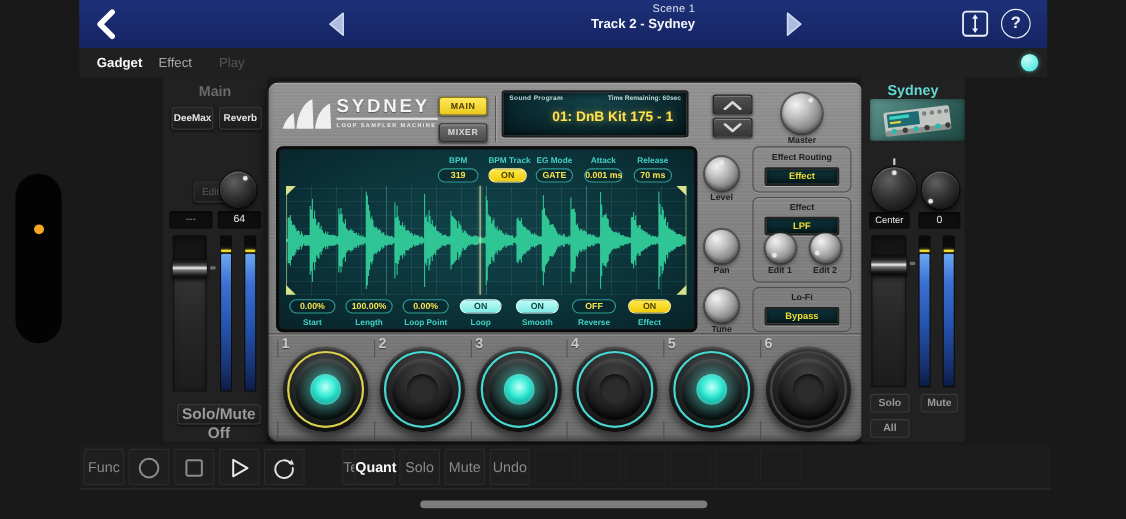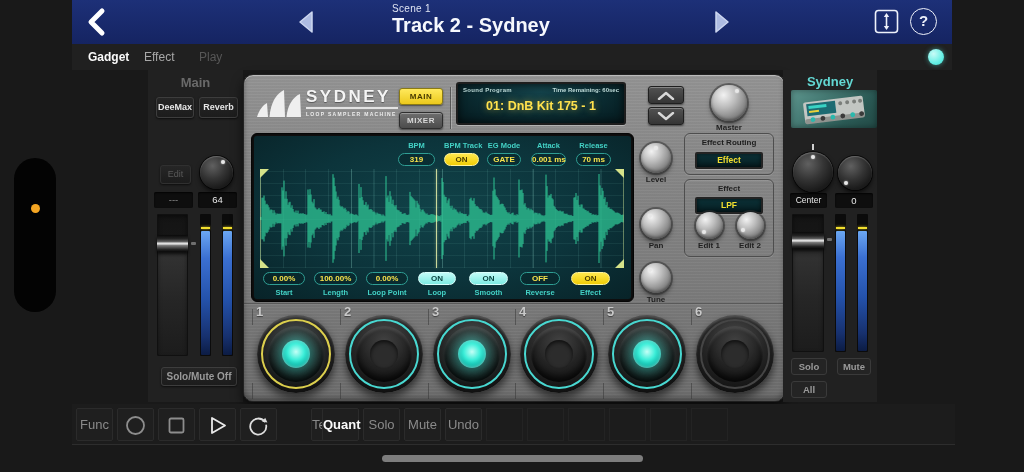--- a/index.html
+++ b/index.html
@@ -9,23 +9,23 @@
 
   
   .side-pill{left:14px;top:158px;width:42px;height:154px;border-radius:21px;background:#030303;}
   .pill-dot{left:31px;top:204px;width:9px;height:9px;border-radius:50%;background:#f5a623;}
 
   
   .top-bar{left:72px;top:0;width:880px;height:44px;background:linear-gradient(180deg,#1d3078,#152462);}
   .back-icon{left:10px;top:6px;width:30px;height:32px;}
   .nav-prev{left:222px;top:9px;width:26px;height:26px;}
   .nav-next{left:636px;top:9px;width:26px;height:26px;}
-  .scene-block{left:320px;top:3px;width:240px;text-align:left;color:#eef1fa;}
+  .scene-block{left:320px;top:3px;width:240px;text-align:right;color:#eef1fa;}
   .scene-label{font-size:10px;letter-spacing:.3px;color:#dfe4f2;}
-  .track-title{font-size:20px;font-weight:700;margin-top:0px;color:#f6f8fd;}
+  .track-title{font-size:12px;font-weight:700;margin-top:0px;color:#f6f8fd;}
   .resize-btn{left:801px;top:8px;width:27px;height:27px;}
   .help-btn{left:838px;top:8px;width:27px;height:27px;border:1.6px solid #eef1fa;border-radius:50%;
             box-sizing:border-box;color:#eef1fa;font-size:15px;font-weight:700;text-align:center;line-height:23px;}
 
   
   .tab-bar{left:72px;top:44px;width:880px;height:26px;background:#202020;}
   .tab{top:0;height:26px;line-height:26px;font-size:12px;}
   .tab-gadget{left:16px;color:#fafafa;font-weight:700;}
   .tab-effect{left:72px;color:#a8a8a8;}
   .tab-play{left:127px;color:#575757;}
@@ -39,22 +39,22 @@
 
   .panel-title{width:100%;text-align:center;font-size:13px;font-weight:600;}
   .lp-title{top:5px;color:#6a6a6a;}
   .rp-title{top:4px;color:#63d8d3;}
 
   .small-btn{background:linear-gradient(180deg,#262626,#1c1c1c);border:1px solid #3d3d3d;border-radius:3px;
              box-sizing:border-box;color:#e6e6e6;font-size:9px;font-weight:700;text-align:center;
              box-shadow:0 1px 2px rgba(0,0,0,.6);}
   .btn-deemax{left:8px;top:27px;width:38px;height:21px;line-height:19px;}
   .btn-reverb{left:51px;top:27px;width:39px;height:21px;line-height:19px;}
-  .btn-edit{left:12px;top:95px;width:31px;height:19px;line-height:17px;color:#595959;font-weight:400;border-color:#303030;}
-  .btn-solomute{left:13px;top:297px;width:76px;height:19px;line-height:17px;color:#9a9a9a;font-weight:600;font-size:10px;}
+  .btn-edit{left:28px;top:95px;width:31px;height:19px;line-height:17px;color:#595959;font-weight:400;border-color:#303030;}
+  .btn-solomute{left:13px;top:297px;width:76px;height:19px;line-height:17px;color:#9a9a9a;font-weight:600;font-size:14px;}
 
   .value-chip{background:#0e0e0e;border-radius:2px;color:#e8e8e8;font-size:9.5px;text-align:center;box-shadow:inset 0 1px 2px rgba(0,0,0,.8);}
   .chip-dash{left:6px;top:122px;width:39px;height:16px;line-height:16px;color:#8f8f8f;}
   .chip-64{left:50px;top:122px;width:39px;height:16px;line-height:16px;}
   .chip-center{left:7px;top:123px;width:37px;height:15px;line-height:15px;font-size:8.5px;}
   .chip-zero{left:52px;top:123px;width:38px;height:15px;line-height:15px;}
 
   
   .dark-knob{border-radius:50%;background:radial-gradient(circle at 38% 30%,#606060,#343434 42%,#1b1b1b 72%,#111);
              box-shadow:0 3px 5px rgba(0,0,0,.7),inset 0 1px 1px rgba(255,255,255,.22),0 0 0 1px #0c0c0c;}
@@ -112,21 +112,21 @@
   .btn-main{top:13px;background:linear-gradient(180deg,#ffe95c,#ecc91c);border:1px solid #8a7a14;color:#4a3c00;}
   .btn-mixer{top:37px;background:linear-gradient(180deg,#6e6e6e,#4c4c4c);border:1px solid #2e2e2e;color:#d8d8d8;
              box-shadow:0 1px 2px rgba(0,0,0,.5),inset 0 1px 0 rgba(255,255,255,.3);}
   .hdr-sep{left:206px;top:12px;width:1px;height:42px;background:rgba(40,40,40,.55);box-shadow:1px 0 0 rgba(255,255,255,.25);}
 
   .program-display{left:212px;top:7px;width:170px;height:43px;border-radius:3px;border:2px solid #1d1d1d;box-sizing:border-box;
       background:radial-gradient(ellipse at 50% 20%,#14424a 0%,#0a2b31 55%,#05181c 100%);
       box-shadow:inset 0 0 8px rgba(0,0,0,.7),0 1px 0 rgba(255,255,255,.35);}
   .pd-label{left:5px;top:3px;font-size:6px;color:#bcd9d7;letter-spacing:.3px;font-weight:700;}
   .pd-time{right:5px;top:3px;font-size:6px;color:#bcd9d7;font-weight:700;}
-  .pd-value{left:0;top:15px;width:100%;text-align:center;font-size:12.5px;font-weight:700;color:#ffe24d;
+  .pd-value{left:16px;top:15px;width:100%;text-align:center;font-size:12.5px;font-weight:700;color:#ffe24d;
             text-shadow:0 0 7px rgba(255,214,60,.55);}
 
   .updown-btn{left:404px;width:36px;height:18px;border-radius:3px;box-sizing:border-box;
       background:linear-gradient(180deg,#525252,#353535);border:1px solid #1f1f1f;
       box-shadow:inset 0 1px 0 rgba(255,255,255,.3),0 1px 2px rgba(0,0,0,.5);}
   .btn-up{top:11px;} .btn-down{top:32px;}
   .updown-btn svg{display:block;margin:4px auto 0;}
 
   .metal-label{font-size:8px;font-weight:700;color:#1e1e1e;text-align:center;}
   .master-knob{left:467px;top:10px;width:36px;height:36px;}
@@ -414,20 +414,24 @@
       <div class="abs metal-label fxp-title">Effect</div>
       <div class="abs fx-display disp-effect">LPF</div>
       <div class="abs metal-knob edit1-knob">
           <span class="knob-dot d7oc"></span>
         </div>
       <div class="abs metal-knob edit2-knob">
           <span class="knob-dot d8oc"></span>
         </div>
       <div class="abs metal-label lbl-edit1">Edit 1</div>
       <div class="abs metal-label lbl-edit2">Edit 2</div>
+    </div>
+    <div class="abs fx-panel panel-lofi">
+      <div class="abs metal-label fxp-title">Lo-Fi</div>
+      <div class="abs fx-display disp-lofi">Bypass</div>
     </div>
 
     <div class="abs pads-sep"></div>
     <div class="pad-slot ps0">
       <span class="pad-number">1</span>
       <div class="pad ring-yellow lit">
           <div class="pad-inner"></div>
           <div class="pad-center"></div>
         </div>
     </div>

